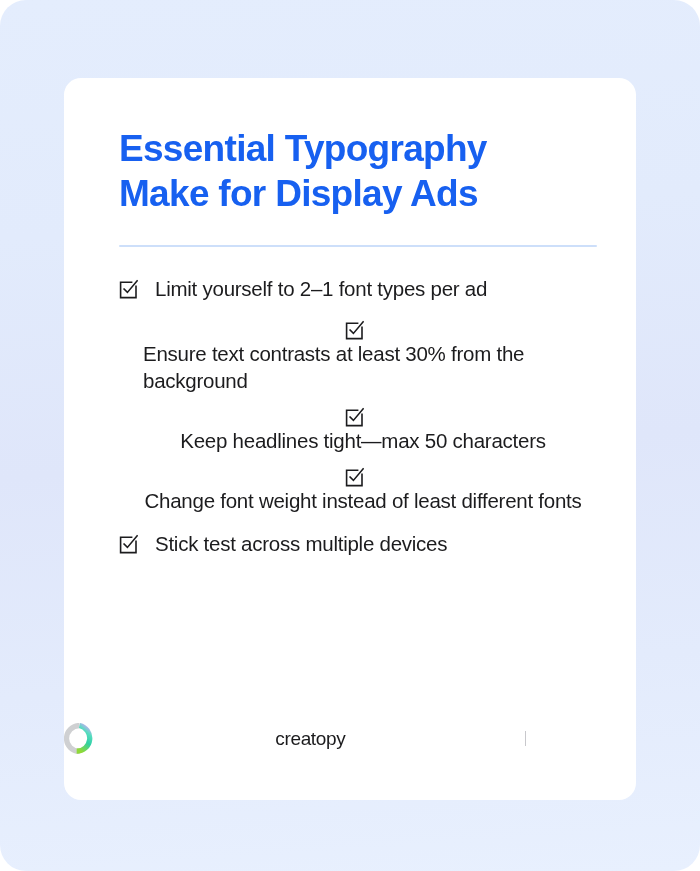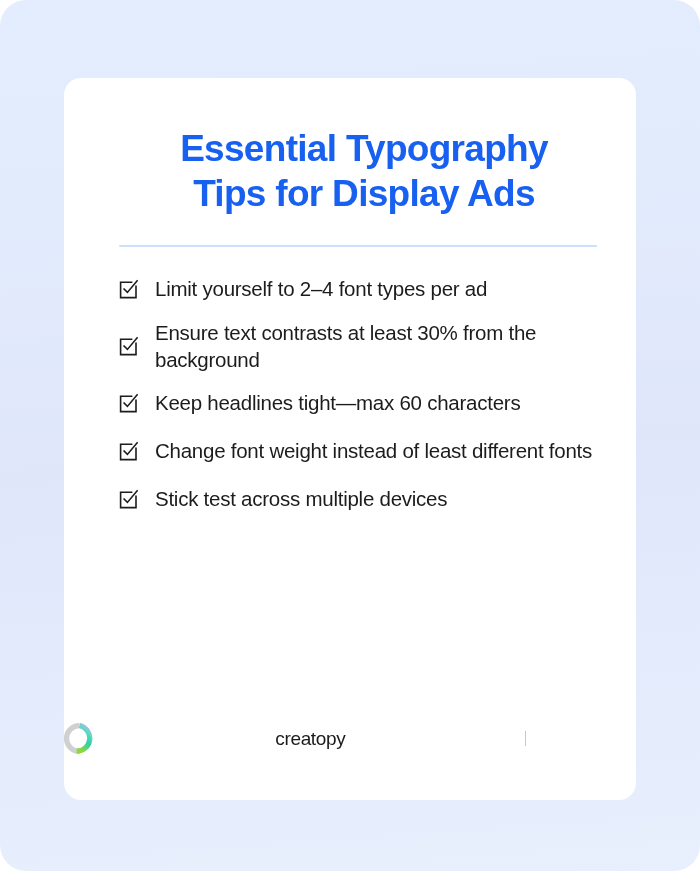--- a/index.html
+++ b/index.html
@@ -43,21 +43,20 @@
   #title {
     position: absolute;
     left: 55px;
     top: 48px;
     width: 490px;
     color: #1760f0;
     font-size: 37px;
     font-weight: 700;
     line-height: 1.22;
     letter-spacing: -0.7px;
-    text-align: center;
   }
   #title .line { display: block; white-space: nowrap; }
 
   
   #divider {
     position: absolute;
     left: 55px;
     top: 167px;
     width: 478px;
     height: 2px;
@@ -72,21 +71,21 @@
     top: 193px;
     width: 488px;
   }
 
   .item {
     display: flex;
     align-items: center;
     margin-bottom: 13px;
     min-height: 36px;
   }
-  .item.two-line { margin-bottom: 12px; }
+  .item.two-line { margin-bottom: 12px; flex-direction: column; }
 
   .cb {
     flex: 0 0 auto;
     width: 19px;
     height: 21px;
     margin-right: 17px;
     position: relative;
   }
   .cb svg { display: block; width: 19px; height: 21px; }
 
@@ -139,56 +138,56 @@
 </style>
 </head>
 <body>
 
 <div id="poster">
 
   <div id="card">
 
     <h1 id="title">
       <span class="line">Essential Typography</span>
-      <span class="line">Tips for Display Ads</span>
+      <span class="line">Make for Display Ads</span>
     </h1>
 
     <div id="divider"></div>
 
     <div id="checklist">
 
       <div class="item">
         <span class="cb">
           <svg viewBox="0 0 19 21" fill="none" xmlns="http://www.w3.org/2000/svg">
             <path d="M17 6.6V18.6H1.6V3.2H13.4" stroke="#1c1c1e" stroke-width="1.6"></path>
             <path d="M5.1 10.1L8.4 13.4L18.1 1.9" stroke="#1c1c1e" stroke-width="1.6" stroke-linecap="square"></path>
           </svg>
         </span>
-        <span class="item-text">Limit yourself to 2–4 font types per ad</span>
+        <span class="item-text">Limit yourself to 2–1 font types per ad</span>
       </div>
 
 
       <div class="item two-line">
         <span class="cb">
           <svg viewBox="0 0 19 21" fill="none" xmlns="http://www.w3.org/2000/svg">
             <path d="M17 6.6V18.6H1.6V3.2H13.4" stroke="#1c1c1e" stroke-width="1.6"></path>
             <path d="M5.1 10.1L8.4 13.4L18.1 1.9" stroke="#1c1c1e" stroke-width="1.6" stroke-linecap="square"></path>
           </svg>
         </span>
         <span class="item-text">Ensure text contrasts at least 30% from the background</span>
       </div>
 
       <div class="item two-line">
         <span class="cb">
           <svg viewBox="0 0 19 21" fill="none" xmlns="http://www.w3.org/2000/svg">
             <path d="M17 6.6V18.6H1.6V3.2H13.4" stroke="#1c1c1e" stroke-width="1.6"></path>
             <path d="M5.1 10.1L8.4 13.4L18.1 1.9" stroke="#1c1c1e" stroke-width="1.6" stroke-linecap="square"></path>
           </svg>
         </span>
-        <span class="item-text">Keep headlines tight—max 60 characters</span>
+        <span class="item-text">Keep headlines tight—max 50 characters</span>
       </div>
 
       <div class="item two-line">
         <span class="cb">
           <svg viewBox="0 0 19 21" fill="none" xmlns="http://www.w3.org/2000/svg">
             <path d="M17 6.6V18.6H1.6V3.2H13.4" stroke="#1c1c1e" stroke-width="1.6"></path>
             <path d="M5.1 10.1L8.4 13.4L18.1 1.9" stroke="#1c1c1e" stroke-width="1.6" stroke-linecap="square"></path>
           </svg>
         </span>
         <span class="item-text">Change font weight instead of least different fonts</span>

